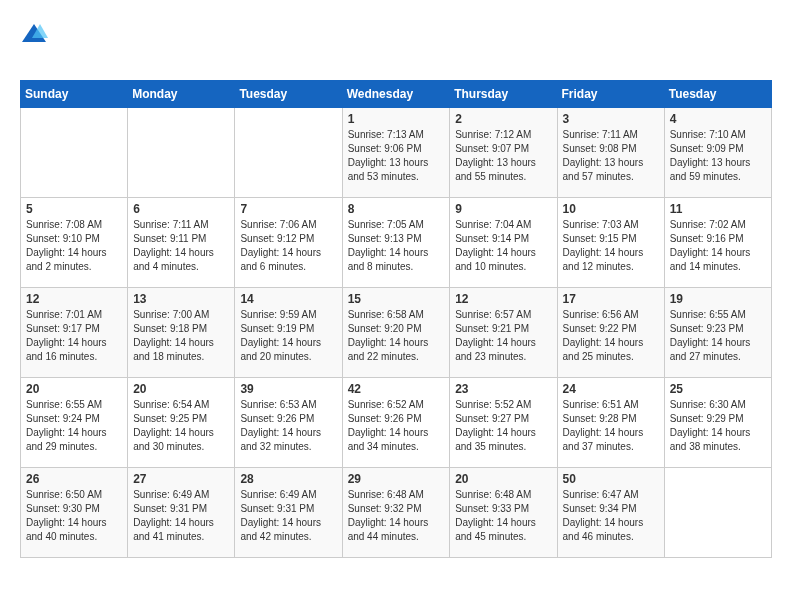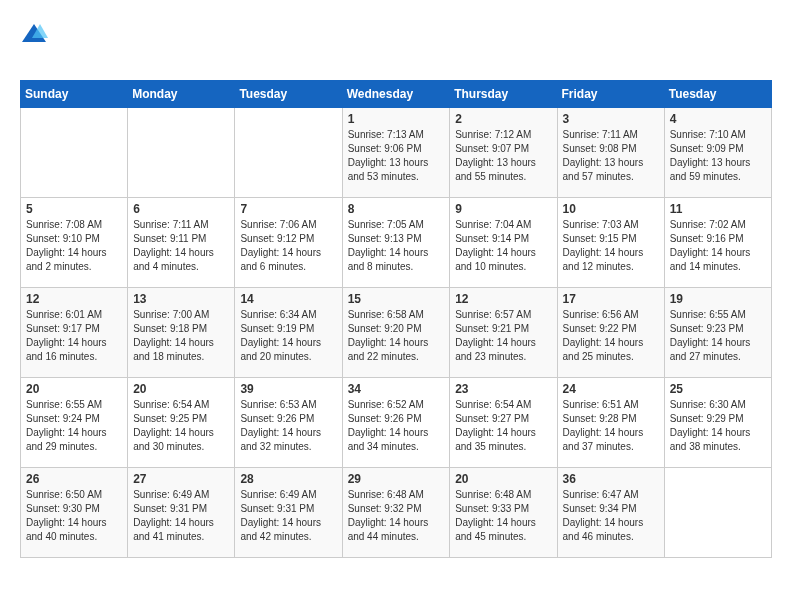--- a/index.html
+++ b/index.html
@@ -191,33 +191,33 @@
         <td>
           <span class="day-num">11</span>
           <div class="day-info">Sunrise: 7:02 AM
 Sunset: 9:16 PM
 Daylight: 14 hours and 14 minutes.</div>
         </td>
       </tr>
       <tr>
         <td>
           <span class="day-num">12</span>
-          <div class="day-info">Sunrise: 6:01 AM
+          <div class="day-info">Sunrise: 7:01 AM
 Sunset: 9:17 PM
 Daylight: 14 hours and 16 minutes.</div>
         </td>
         <td>
           <span class="day-num">13</span>
           <div class="day-info">Sunrise: 7:00 AM
 Sunset: 9:18 PM
 Daylight: 14 hours and 18 minutes.</div>
         </td>
         <td>
           <span class="day-num">14</span>
-          <div class="day-info">Sunrise: 6:34 AM
+          <div class="day-info">Sunrise: 9:59 AM
 Sunset: 9:19 PM
 Daylight: 14 hours and 20 minutes.</div>
         </td>
         <td>
           <span class="day-num">15</span>
           <div class="day-info">Sunrise: 6:58 AM
 Sunset: 9:20 PM
 Daylight: 14 hours and 22 minutes.</div>
         </td>
         <td>
@@ -252,28 +252,28 @@
 Sunset: 9:25 PM
 Daylight: 14 hours and 30 minutes.</div>
         </td>
         <td>
           <span class="day-num">39</span>
           <div class="day-info">Sunrise: 6:53 AM
 Sunset: 9:26 PM
 Daylight: 14 hours and 32 minutes.</div>
         </td>
         <td>
-          <span class="day-num">34</span>
+          <span class="day-num">42</span>
           <div class="day-info">Sunrise: 6:52 AM
 Sunset: 9:26 PM
 Daylight: 14 hours and 34 minutes.</div>
         </td>
         <td>
           <span class="day-num">23</span>
-          <div class="day-info">Sunrise: 6:54 AM
+          <div class="day-info">Sunrise: 5:52 AM
 Sunset: 9:27 PM
 Daylight: 14 hours and 35 minutes.</div>
         </td>
         <td>
           <span class="day-num">24</span>
           <div class="day-info">Sunrise: 6:51 AM
 Sunset: 9:28 PM
 Daylight: 14 hours and 37 minutes.</div>
         </td>
         <td>
@@ -308,21 +308,21 @@
 Sunset: 9:32 PM
 Daylight: 14 hours and 44 minutes.</div>
         </td>
         <td>
           <span class="day-num">20</span>
           <div class="day-info">Sunrise: 6:48 AM
 Sunset: 9:33 PM
 Daylight: 14 hours and 45 minutes.</div>
         </td>
         <td>
-          <span class="day-num">36</span>
+          <span class="day-num">50</span>
           <div class="day-info">Sunrise: 6:47 AM
 Sunset: 9:34 PM
 Daylight: 14 hours and 46 minutes.</div>
         </td>
         <td class="empty"></td>
       </tr>
     </tbody>
 </table>
 
 </body></html>

